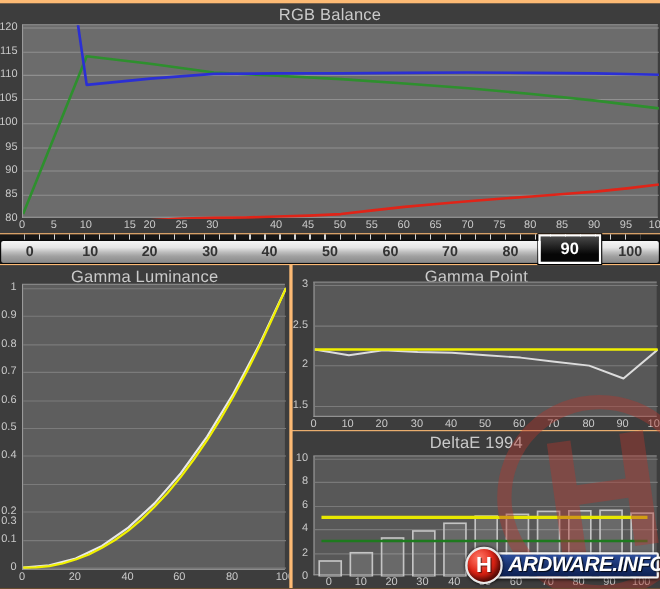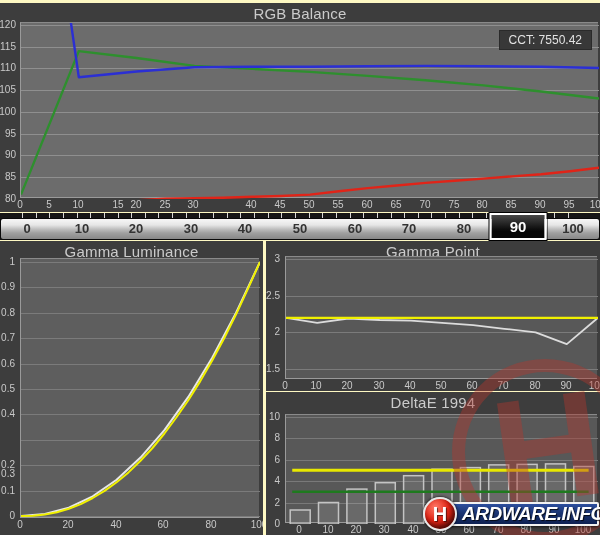--- a/index.html
+++ b/index.html
@@ -1,16 +1,16 @@
 <!DOCTYPE html>
 <html><head>
 <meta charset="utf-8">
 <style>
   html,body{margin:0;padding:0;background:#000;}
-  #screen{position:relative;width:600px;height:535px;background:#fef9c3;overflow:hidden;
+  #screen{position:relative;width:600px;height:535px;background:#fdba74;overflow:hidden;
           font-family:"Liberation Sans",sans-serif;-webkit-font-smoothing:antialiased;}
   .panel{position:absolute;background:#3d3d3d;overflow:hidden;}
   .title{position:absolute;left:0;right:0;top:2px;height:18px;text-align:center;
          font-size:15px;color:#cbcbcb;letter-spacing:0.2px;}
   .plot{position:absolute;box-sizing:border-box;
         border-left:1px solid #9a9a9a;border-bottom:1px solid #9a9a9a;border-top:1px solid #8a8a8a;}
   .plot svg{position:absolute;left:0;top:0;}
   .ylabels,.xlabels{position:absolute;font-size:10px;color:#c9c9c9;}
   .ylabels span{position:absolute;right:2px;white-space:nowrap;}
   .xlabels span{position:absolute;transform:translateX(-50%);white-space:nowrap;}
@@ -77,21 +77,20 @@
           <line x1="0" y1="89.5" x2="578" y2="89.5" stroke="#8f8f8f" stroke-width="1"></line>
           <line x1="0" y1="67.5" x2="578" y2="67.5" stroke="#8f8f8f" stroke-width="1"></line>
           <line x1="0" y1="45.5" x2="578" y2="45.5" stroke="#8f8f8f" stroke-width="1"></line>
           <line x1="0" y1="24.5" x2="578" y2="24.5" stroke="#8f8f8f" stroke-width="1"></line>
           <line x1="0" y1="2.5" x2="578" y2="2.5" stroke="#8f8f8f" stroke-width="1"></line>
           <polyline points="115.6,177.3 144.5,175.6 173.4,175.1 202.3,174.7 231.2,173.8 260.1,173.0 289.0,171.6 317.9,168.2 346.8,165.1 375.7,162.5 404.6,159.9 433.5,157.7 462.4,155.6 491.3,153.4 520.2,151.2 549.1,148.2 578.0,144.7" fill="none" stroke="#e02418" stroke-width="2.4" stroke-linejoin="round"></polyline>
           <polyline points="0.0,171.6 57.8,28.1 115.6,35.0 173.4,42.9 231.2,45.9 289.0,48.9 346.8,52.9 404.6,57.2 462.4,62.4 520.2,68.5 578.0,75.5" fill="none" stroke="#2e8f2e" stroke-width="2.4" stroke-linejoin="round"></polyline>
           <polyline points="0.0,-346.1 57.8,54.2 115.6,48.5 173.4,44.2 231.2,43.7 289.0,43.7 346.8,43.3 404.6,42.9 462.4,43.3 520.2,43.7 578.0,45.0" fill="none" stroke="#2b2fd4" stroke-width="2.4" stroke-linejoin="round"></polyline>
         </svg>
     </div>
-    <div class="cct" style="right:8px;top:27px;">CCT: 7550.42</div>
     <div class="xlabels" id="xl-rgb" style="left:20px;top:196px;width:578px;height:13px;">
         <span style="left: 0px;">0</span>
         <span style="left: 29px;">5</span>
         <span style="left: 58px;">10</span>
         <span style="left: 87px; margin-left: 11px;">15</span>
         <span style="left: 116px;">20</span>
         <span style="left: 145px;">25</span>
         <span style="left: 173px;">30</span>
         <span style="left: 202px; margin-top: 45px;">35</span>
         <span style="left: 231px;">40</span>

